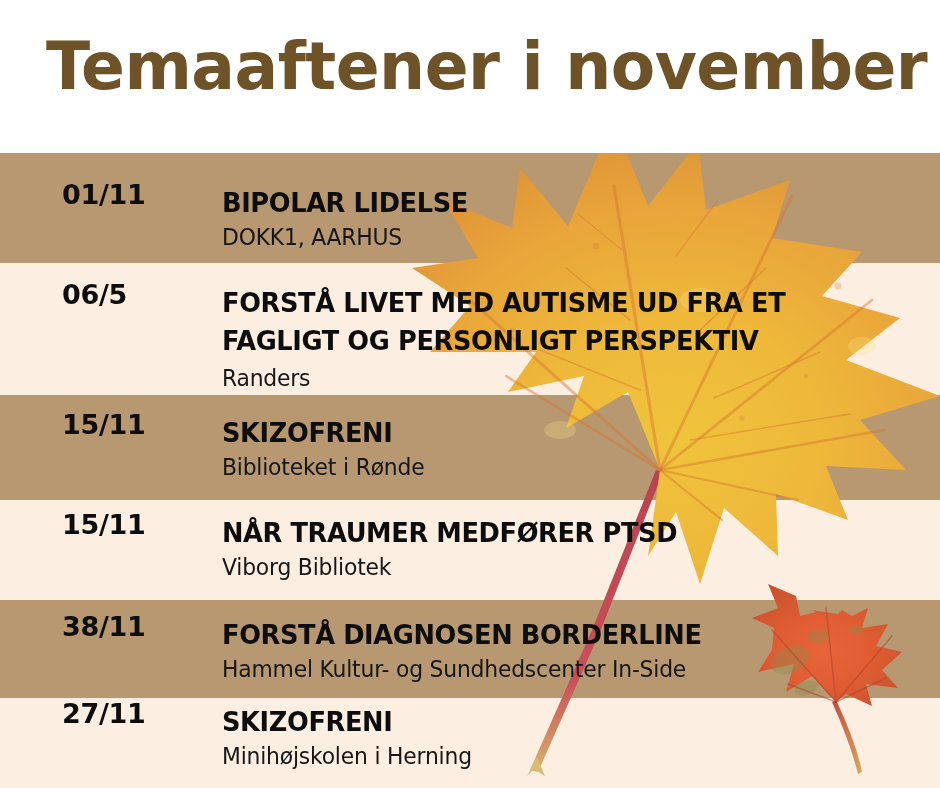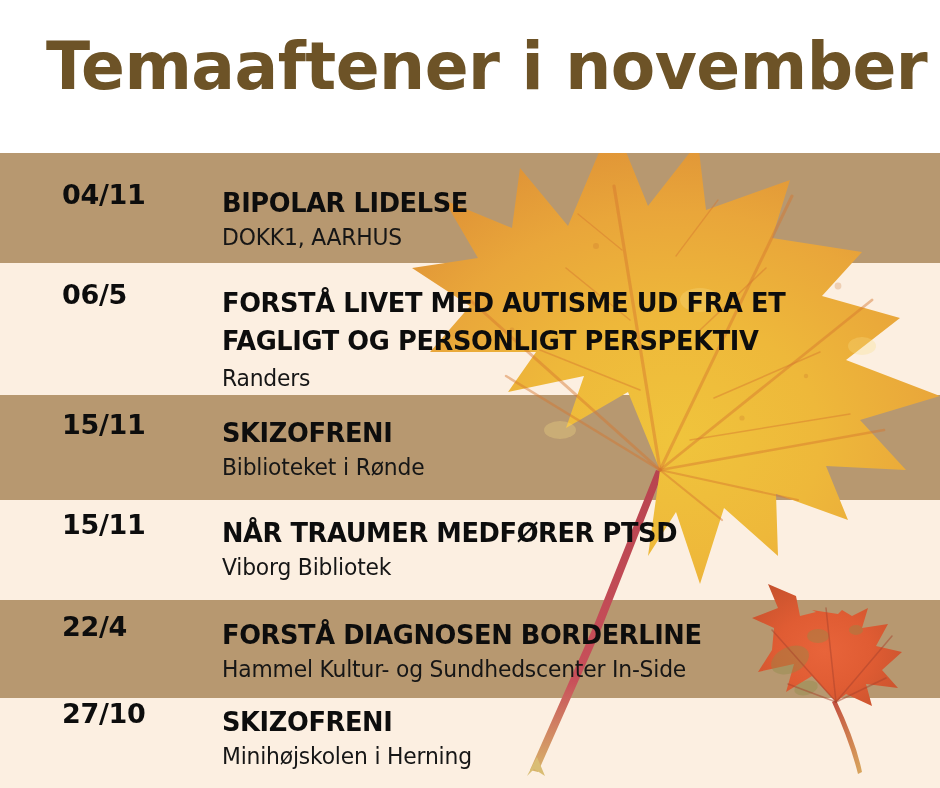--- a/index.html
+++ b/index.html
@@ -220,21 +220,21 @@
         <path d="M836,702 L886,678"></path>
       </g>
     </g>
   </svg>
 
   <div id="header">
     <div id="poster-title">Temaaftener i november</div>
   </div>
 
   <div class="row" style="top:178px;">
-    <div class="row-date">04/11</div>
+    <div class="row-date">01/11</div>
     <div class="row-body">
       <div class="row-title">BIPOLAR LIDELSE</div>
       <div class="row-venue">DOKK1, AARHUS</div>
     </div>
   </div>
 
   <div class="row" style="top:278px;">
     <div class="row-date">06/5</div>
     <div class="row-body">
       <div class="row-title">FORSTÅ LIVET MED AUTISME UD FRA ET</div>
@@ -253,28 +253,28 @@
 
   <div class="row" style="top:508px;">
     <div class="row-date">15/11</div>
     <div class="row-body">
       <div class="row-title">NÅR TRAUMER MEDFØRER PTSD</div>
       <div class="row-venue">Viborg Bibliotek</div>
     </div>
   </div>
 
   <div class="row" style="top:610px;">
-    <div class="row-date">22/4</div>
+    <div class="row-date">38/11</div>
     <div class="row-body">
       <div class="row-title">FORSTÅ DIAGNOSEN BORDERLINE</div>
       <div class="row-venue">Hammel Kultur- og Sundhedscenter In-Side</div>
     </div>
   </div>
 
   <div class="row" style="top:697px;">
-    <div class="row-date">27/10</div>
+    <div class="row-date">27/11</div>
     <div class="row-body">
       <div class="row-title">SKIZOFRENI</div>
       <div class="row-venue">Minihøjskolen i Herning</div>
     </div>
   </div>
 
 </div>
 
 </body></html>

